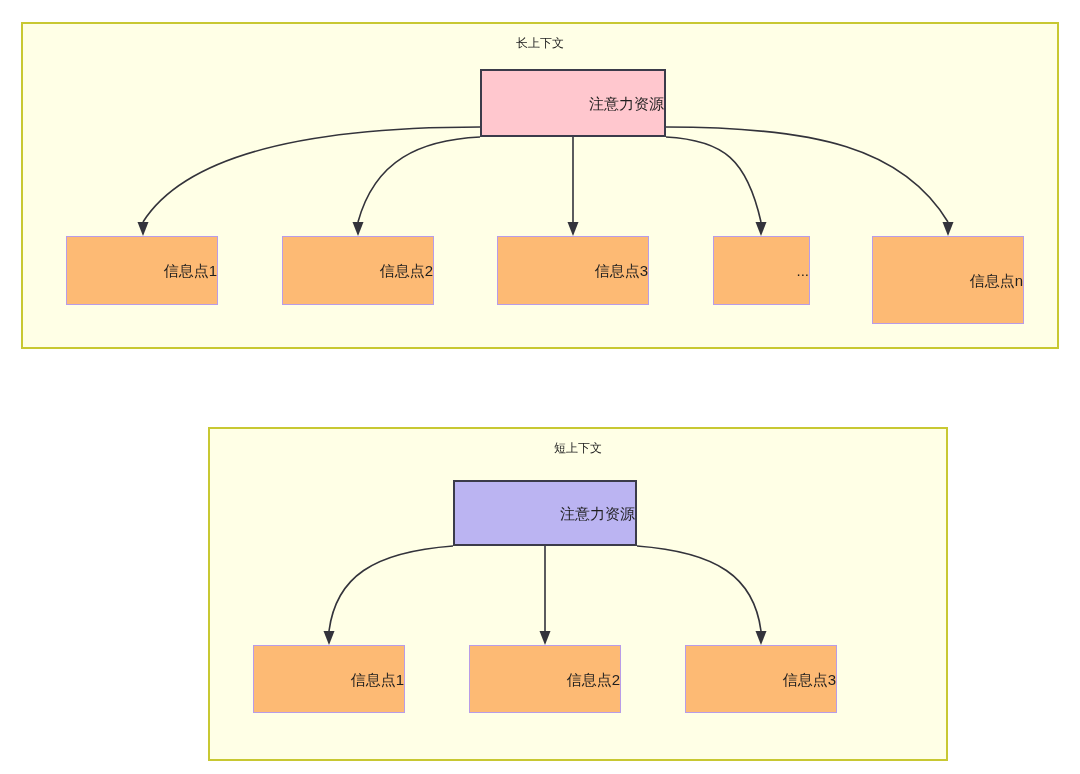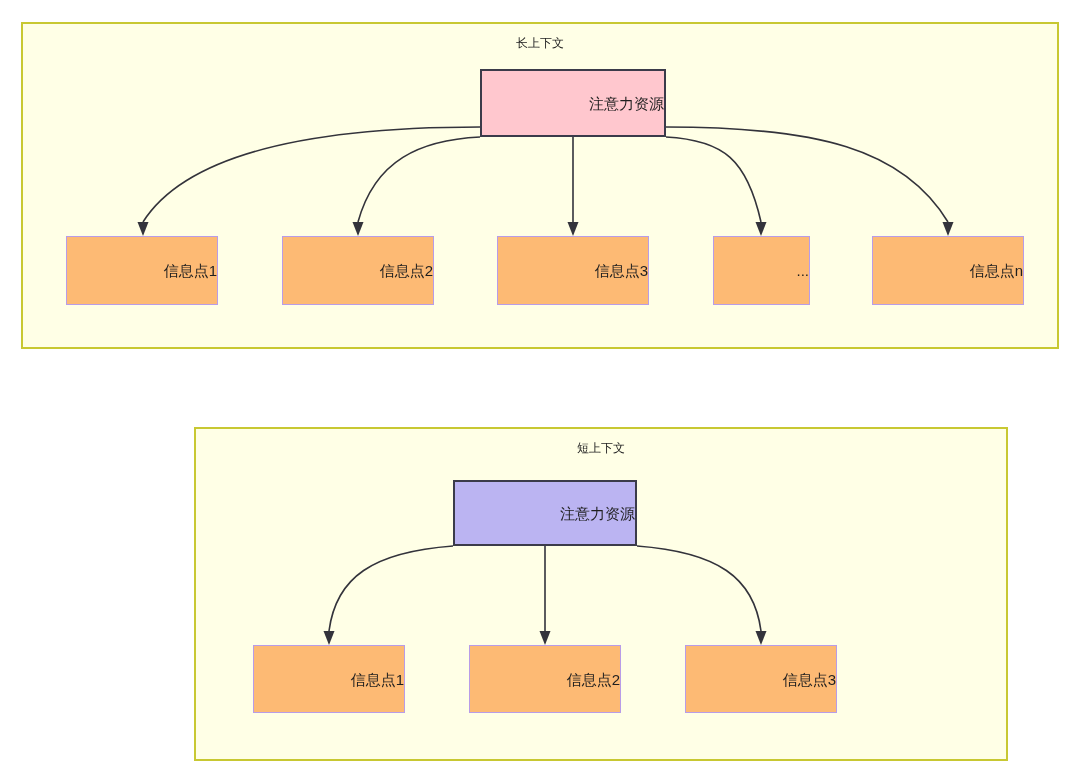--- a/index.html
+++ b/index.html
@@ -26,23 +26,23 @@
     border: 2px solid #C8C832;
     box-sizing: border-box;
   }
   #group-long {
     left: 21px;
     top: 22px;
     width: 1038px;
     height: 327px;
   }
   #group-short {
-    left: 194px;
+    left: 208px;
     top: 427px;
-    width: 814px;
+    width: 740px;
     height: 334px;
   }
   .group-title {
     position: absolute;
     left: 0;
     right: 0;
     text-align: center;
     font-size: 12px;
     color: #222222;
     line-height: 1;
@@ -110,21 +110,21 @@
   </div>
   <div class="node node-info" style="left:282px; top:236px; width:152px; height:69px;">
     <span>信息点2</span>
   </div>
   <div class="node node-info" style="left:497px; top:236px; width:152px; height:69px;">
     <span>信息点3</span>
   </div>
   <div class="node node-info" style="left:713px; top:236px; width:97px; height:69px;">
     <span>...</span>
   </div>
-  <div class="node node-info" style="left:872px; top:236px; width:152px; height:69px;">
+  <div class="node node-info" style="left:872px; top:236px; width:152px; height:88px;">
     <span>信息点n</span>
   </div>
 
   <div class="group" id="group-short">
     <div class="group-title">短上下文</div>
   </div>
 
   <div class="node node-attention-short" style="left:453px; top:480px; width:184px; height:66px;">
     <span>注意力资源</span>
   </div>

